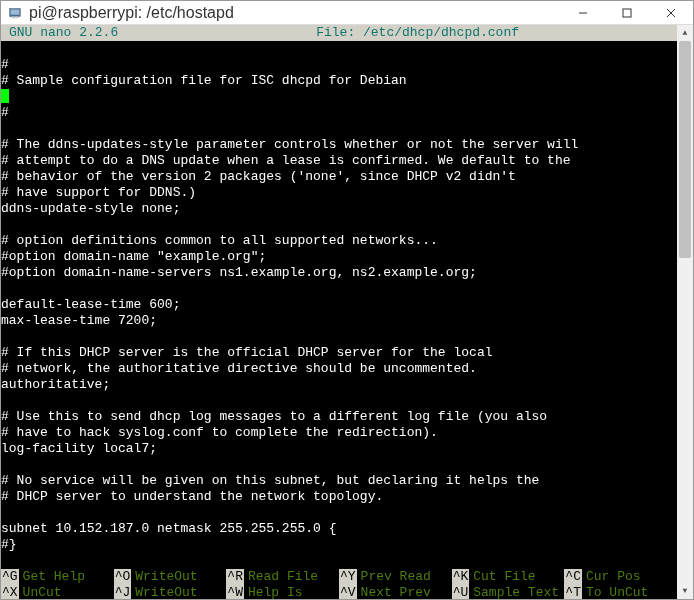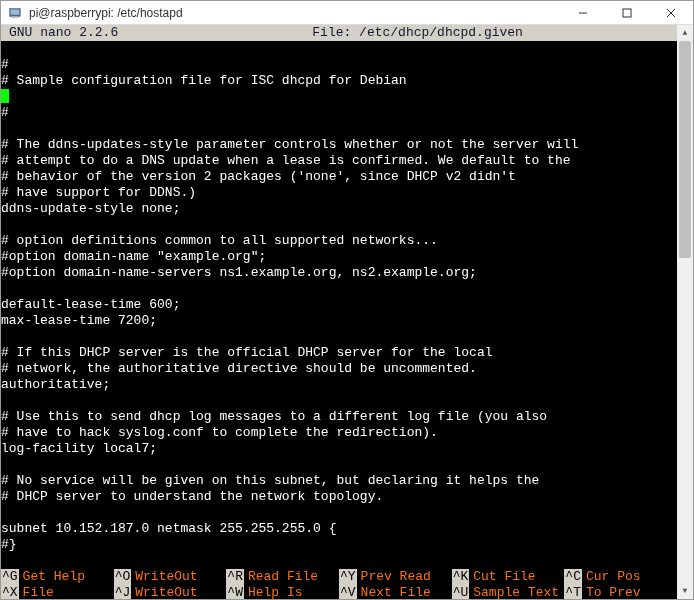--- a/index.html
+++ b/index.html
@@ -34,21 +34,21 @@
       width: 16px;
       height: 16px;
       margin-left: 6px;
       margin-right: 6px;
       display: flex;
       align-items: center;
       justify-content: center;
     }
     .titlebar-text {
       flex: 1;
-      font-size: 12px;
+      font-size: 16px;
       font-family: "Segoe UI", Tahoma, sans-serif;
       color: #333;
     }
     .titlebar-controls {
       display: flex;
     }
     .titlebar-btn {
       width: 44px;
       height: 23px;
       display: flex;
@@ -73,21 +73,21 @@
       position: relative;
       overflow: hidden;
       display: flex;
     }
     .terminal-content {
       flex: 1;
       padding: 0;
     }
     .header-line {
       background: #d3d0c8;
-      color: #0f172a;
+      color: #0f766e;
       display: flex;
       height: 16px;
     }
     .header-left {
       padding-left: 8px;
     }
     .header-center {
       flex: 1;
       text-align: center;
       padding-left: 40px;
@@ -119,21 +119,21 @@
       align-items: center;
       height: 16px;
     }
     .shortcut-key {
       background: #d3d0c8;
       color: #000;
       padding: 0 1px;
       white-space: pre;
     }
     .shortcut-label {
-      color: #f97316;
+      color: #4d7c0f;
       padding-left: 4px;
       white-space: pre;
     }
     .scrollbar {
       width: 16px;
       background: #f0f0f0;
       position: relative;
     }
     .scrollbar-track {
       position: absolute;
@@ -196,21 +196,21 @@
             <line x1="9" y1="1" x2="1" y2="9" stroke="#333" stroke-width="1"></line>
           </svg>
       </div>
     </div>
   </div>
 
   <div class="terminal">
     <div class="terminal-content">
       <div class="header-line">
         <span class="header-left">  GNU nano 2.2.6</span>
-        <span class="header-center">File: /etc/dhcp/dhcpd.given</span>
+        <span class="header-center">File: /etc/dhcp/dhcpd.conf</span>
       </div>
       <div class="line"> </div>
       <div class="editor-body" id="editor-body"><div class="line">#</div><div class="line"># Sample configuration file for ISC dhcpd for Debian</div><div class="line"><span class="cursor"> </span><span></span></div><div class="line">#</div><div class="line"> </div><div class="line"># The ddns-updates-style parameter controls whether or not the server will</div><div class="line"># attempt to do a DNS update when a lease is confirmed. We default to the</div><div class="line"># behavior of the version 2 packages ('none', since DHCP v2 didn't</div><div class="line"># have support for DDNS.)</div><div class="line">ddns-update-style none;</div><div class="line"> </div><div class="line"># option definitions common to all supported networks...</div><div class="line">#option domain-name "example.org";</div><div class="line">#option domain-name-servers ns1.example.org, ns2.example.org;</div><div class="line"> </div><div class="line">default-lease-time 600;</div><div class="line">max-lease-time 7200;</div><div class="line"> </div><div class="line"># If this DHCP server is the official DHCP server for the local</div><div class="line"># network, the authoritative directive should be uncommented.</div><div class="line">authoritative;</div><div class="line"> </div><div class="line"># Use this to send dhcp log messages to a different log file (you also</div><div class="line"># have to hack syslog.conf to complete the redirection).</div><div class="line">log-facility local7;</div><div class="line"> </div><div class="line"># No service will be given on this subnet, but declaring it helps the</div><div class="line"># DHCP server to understand the network topology.</div><div class="line"> </div><div class="line">subnet 10.152.187.0 netmask 255.255.255.0 {</div><div class="line">#}</div></div>
       <div class="line"> </div>
       <div class="shortcuts" id="shortcuts">
           <div class="shortcut">
             <span class="shortcut-key">^G</span>
             <span class="shortcut-label">Get Help</span>
           </div>
           <div class="shortcut">
@@ -228,41 +228,41 @@
           <div class="shortcut">
             <span class="shortcut-key">^K</span>
             <span class="shortcut-label">Cut File</span>
           </div>
           <div class="shortcut">
             <span class="shortcut-key">^C</span>
             <span class="shortcut-label">Cur Pos</span>
           </div>
           <div class="shortcut">
             <span class="shortcut-key">^X</span>
-            <span class="shortcut-label">File</span>
+            <span class="shortcut-label">UnCut</span>
           </div>
           <div class="shortcut">
             <span class="shortcut-key">^J</span>
             <span class="shortcut-label">WriteOut</span>
           </div>
           <div class="shortcut">
             <span class="shortcut-key">^W</span>
             <span class="shortcut-label">Help Is</span>
           </div>
           <div class="shortcut">
             <span class="shortcut-key">^V</span>
-            <span class="shortcut-label">Next File</span>
+            <span class="shortcut-label">Next Prev</span>
           </div>
           <div class="shortcut">
             <span class="shortcut-key">^U</span>
             <span class="shortcut-label">Sample Text</span>
           </div>
           <div class="shortcut">
             <span class="shortcut-key">^T</span>
-            <span class="shortcut-label">To Prev</span>
+            <span class="shortcut-label">To UnCut</span>
           </div>
         </div>
     </div>
     <div class="scrollbar">
       <div class="scrollbar-btn up">▲</div>
       <div class="scrollbar-track">
         <div class="scrollbar-thumb"></div>
       </div>
       <div class="scrollbar-btn down">▼</div>
     </div>

